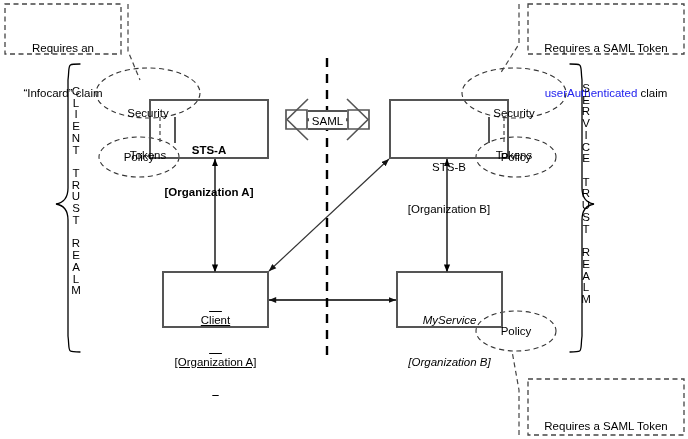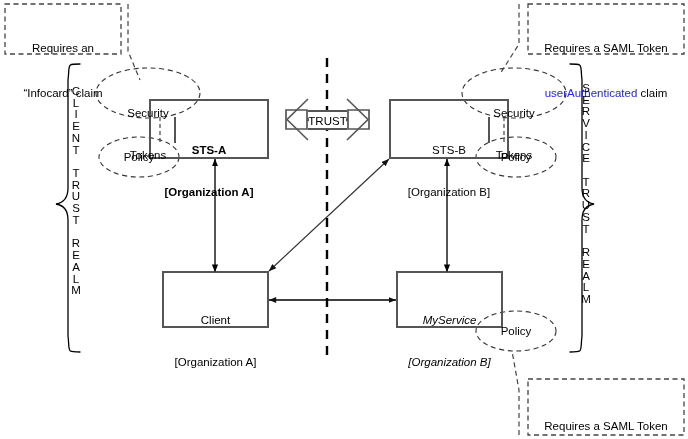--- a/index.html
+++ b/index.html
@@ -173,36 +173,36 @@
 
   <div class="lbl ellipse-label" style="left:476px; top:150px; width:80px;">Policy</div>
 
   <div class="lbl ellipse-label" style="left:476px; top:324px; width:80px;">Policy</div>
 
   <div class="lbl box-label" style="left:150px; top:115px; width:118px;font-weight:bold;">
     <div>STS-A</div>
     <div>[Organization A]</div>
   </div>
 
-  <div class="lbl box-label" style="left:390px; top:115px; width:118px;">
+  <div class="lbl box-label" style="left:390px; top:132px; width:118px;">
     <div>STS-B</div>
     <div>[Organization B]</div>
   </div>
 
-  <div class="lbl box-label" style="left:158px; top:285px; width:115px;">
+  <div class="lbl box-label" style="left:158px; top:285px; width:115px;text-decoration:underline;">
     <div>Client</div>
     <div>[Organization A]</div>
   </div>
 
   <div class="lbl box-label" style="left:392px; top:285px; width:115px;font-style:italic;">
     <div>MyService</div>
     <div>[Organization B]</div>
   </div>
 
-  <div class="lbl trust-label" style="left:306px; top:114px; width:43px;">TRUST</div>
+  <div class="lbl trust-label" style="left:306px; top:114px; width:43px;">SAML</div>
 
   <div class="realm-letters" style="left:66px; top:86px; width:20px;">C
 L
 I
 E
 N
 T
  
 T
 R

